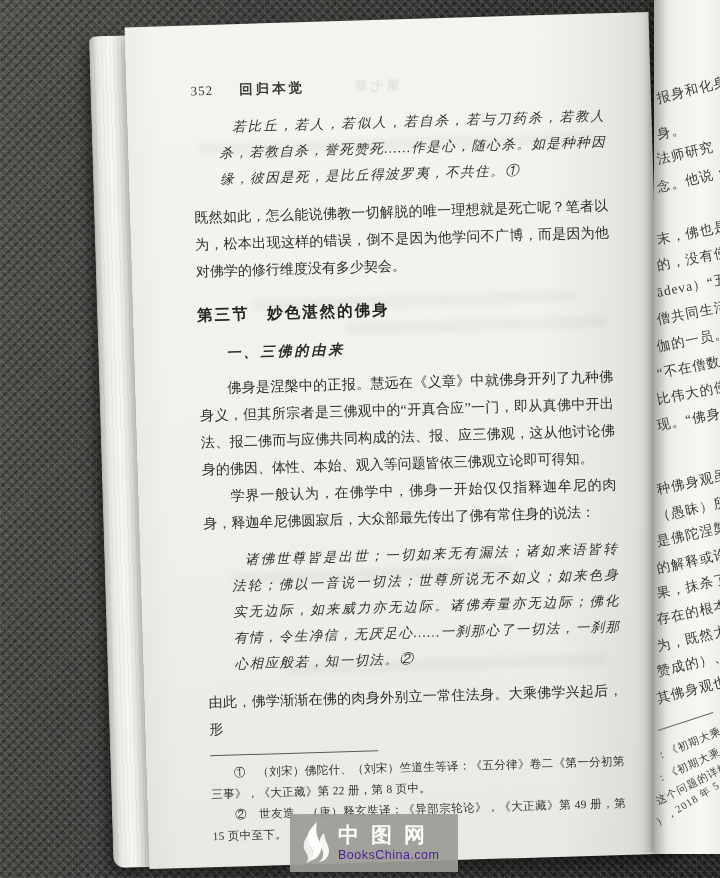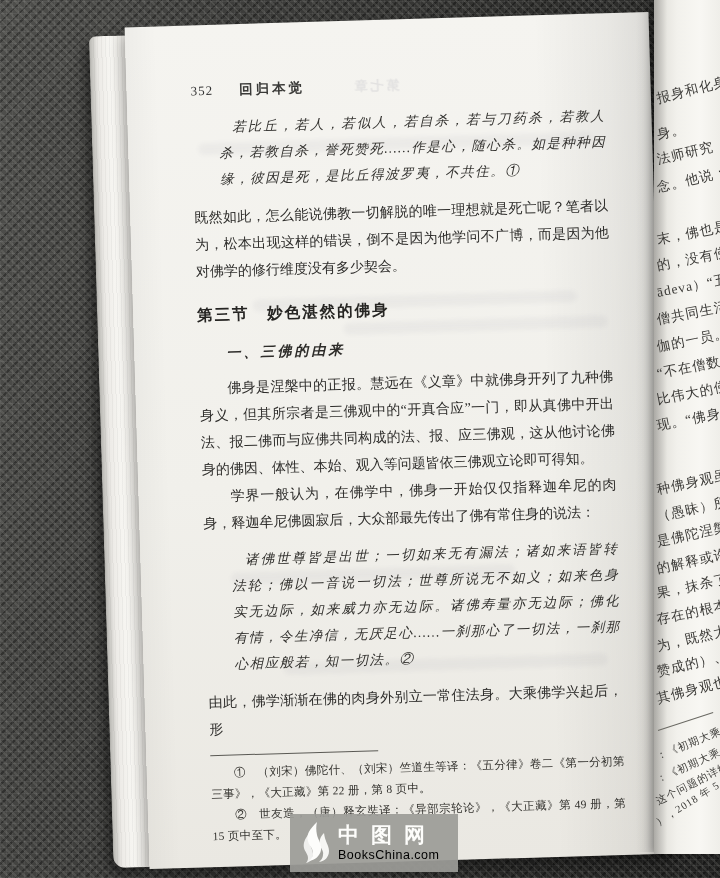--- a/index.html
+++ b/index.html
@@ -109,21 +109,21 @@
     position:absolute;left:283px;top:814px;width:168px;height:58px;z-index:50;
     background:rgba(156,156,152,0.93);
     display:flex;align-items:center;padding:0 8px 0 10px;box-sizing:border-box;margin-left:7px;
   }
   .wm-flame{flex:0 0 32px;height:44px;margin-right:6px;}
   .wm-textcol{display:flex;flex-direction:column;justify-content:center;line-height:1;}
   .wm-name{
     font-family:"Liberation Sans","DejaVu Sans",sans-serif;font-weight:bold;
     font-size:21px;color:#fdfdfb;letter-spacing:12px;margin-bottom:4px;white-space:nowrap;
   }
-  .wm-url{font-family:"Liberation Sans","DejaVu Sans",sans-serif;font-size:12.5px;color:#000000;letter-spacing:0.5px;}
+  .wm-url{font-family:"Liberation Sans","DejaVu Sans",sans-serif;font-size:12.5px;color:#4c1d95;letter-spacing:0.5px;}
 </style>
 </head>
 <body>
 
 <div class="scene">
   <div class="fabric"></div>
 
   <div class="book">
     <div class="fore-edge"></div>
 

